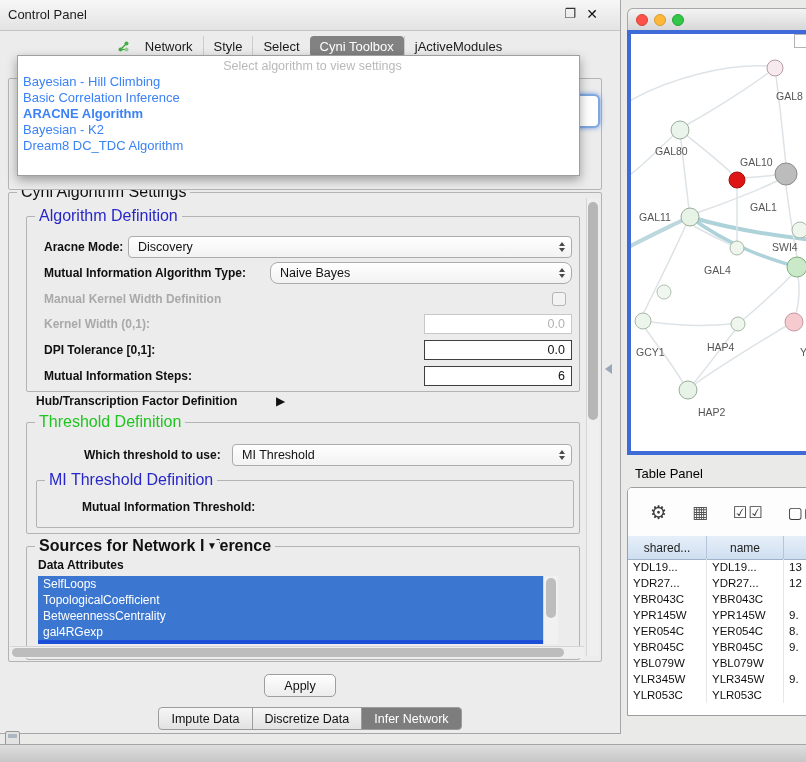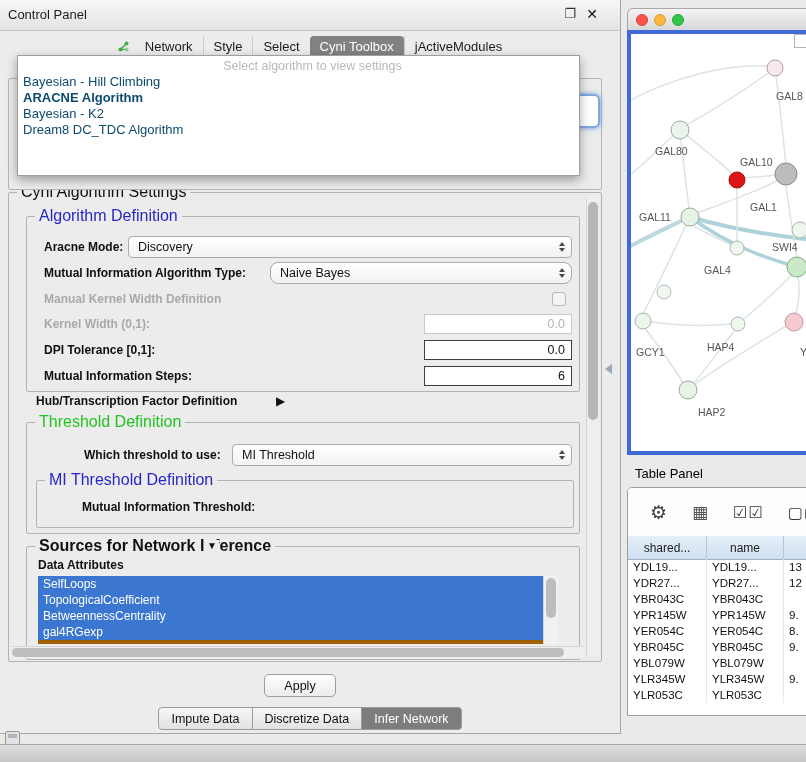--- a/index.html
+++ b/index.html
@@ -25,21 +25,21 @@
   
   .behind-group{position:absolute;left:8px;top:78px;width:592px;height:110px;
                 border:1px solid #b5b5b5;border-radius:2px;z-index:1;background:#ececec;}
   .combo-focus-fragment{position:absolute;left:568px;top:94px;width:28px;height:30px;background:#fff;
                 border:2px solid #7fa8e0;border-radius:6px;box-shadow:0 0 5px rgba(90,140,220,.9);z-index:5;}
 
   
   .algo-popup{position:absolute;left:17px;top:55px;width:561px;height:116px;background:#fff;
               border:1px solid #9f9f9f;box-shadow:0 4px 10px rgba(0,0,0,.35);z-index:10;padding-top:3px;}
   .popup-placeholder{height:15px;line-height:15px;text-align:center;color:#b9b9b9;font-size:12.5px;padding-left:28px;}
-  .popup-item{height:16px;line-height:16px;padding-left:5px;font-size:13px;color:#0c4a6e;cursor:default;}
+  .popup-item{height:16px;line-height:16px;padding-left:5px;font-size:13px;color:#3b82f6;cursor:default;}
   .popup-item.bold{font-weight:bold;}
 
   
   .group{position:absolute;border:1px solid #b3b3b3;border-radius:2px;}
   .glabel{position:absolute;top:-8px;left:8px;background:#ececec;padding:0 4px;font-size:16px;line-height:14px;white-space:nowrap;}
   .glabel.blue{color:#2727c9;}
   .glabel.green{color:#1fc41f;}
 
   .rowlabel{position:absolute;font-size:12px;font-weight:bold;color:#101010;white-space:nowrap;}
   .rowlabel.disabled{color:#a9a9a9;}
@@ -61,21 +61,21 @@
 
   .tri{font-size:10px;color:#111;}
 
   
   .vscroll{position:absolute;background:#efefef;border-left:1px solid #d6d6d6;}
   .vscroll .thumb{position:absolute;left:1px;right:1px;background:#b6b6b6;border-radius:5px;}
   .hscroll{position:absolute;background:#efefef;border-top:1px solid #d6d6d6;}
   .hscroll .thumb{position:absolute;top:1px;bottom:1px;background:#bdbdbd;border-radius:5px;}
 
   
-  .attr-list{position:absolute;left:38px;top:576px;width:519px;height:68px;background:#a16207;overflow:hidden;}
+  .attr-list{position:absolute;left:38px;top:576px;width:519px;height:68px;background:#1d4ed8;overflow:hidden;}
   .attr-item{height:16px;line-height:16px;width:505px;background:#3b76d1;color:#fff;font-size:12px;padding-left:5px;box-sizing:border-box;}
   .attr-scroll{position:absolute;right:0;top:0;width:14px;height:68px;background:#f1f1f1;border-left:1px solid #d8d8d8;}
   .attr-scroll .thumb{position:absolute;left:2px;right:2px;top:2px;height:40px;background:#bdbdbd;border-radius:5px;}
 
   .apply-row{position:absolute;left:0;right:20px;top:674px;display:flex;justify-content:center;}
   .apply-btn{width:70px;height:21px;border:1px solid #9e9e9e;border-radius:5px;
              background:linear-gradient(#fefefe,#ececec);font-size:12.5px;display:flex;align-items:center;justify-content:center;cursor:default;}
 
   .bottom-tabbar{position:absolute;left:0;right:0;top:707px;display:flex;justify-content:center;}
   .bottom-tab{height:21px;padding:0 12px;display:flex;align-items:center;font-size:12.5px;
@@ -168,20 +168,21 @@
         </div>
       </div>
 
     <div class="behind-group"></div>
     <div class="combo-focus-fragment"></div>
 
     <div class="algo-popup">
       <div class="popup-placeholder">Select algorithm to view settings</div>
       <div>
           <div class="popup-item">Bayesian - Hill Climbing</div>
+          <div class="popup-item">Basic Correlation Inference</div>
           <div class="popup-item bold">ARACNE Algorithm</div>
           <div class="popup-item">Bayesian - K2</div>
           <div class="popup-item">Dream8 DC_TDC Algorithm</div>
         </div>
     </div>
 
     <div class="group" style="left:8px;top:192px;width:592px;height:468px;">
       <span class="glabel">Cyni Algorithm Settings</span>
     </div>
 

